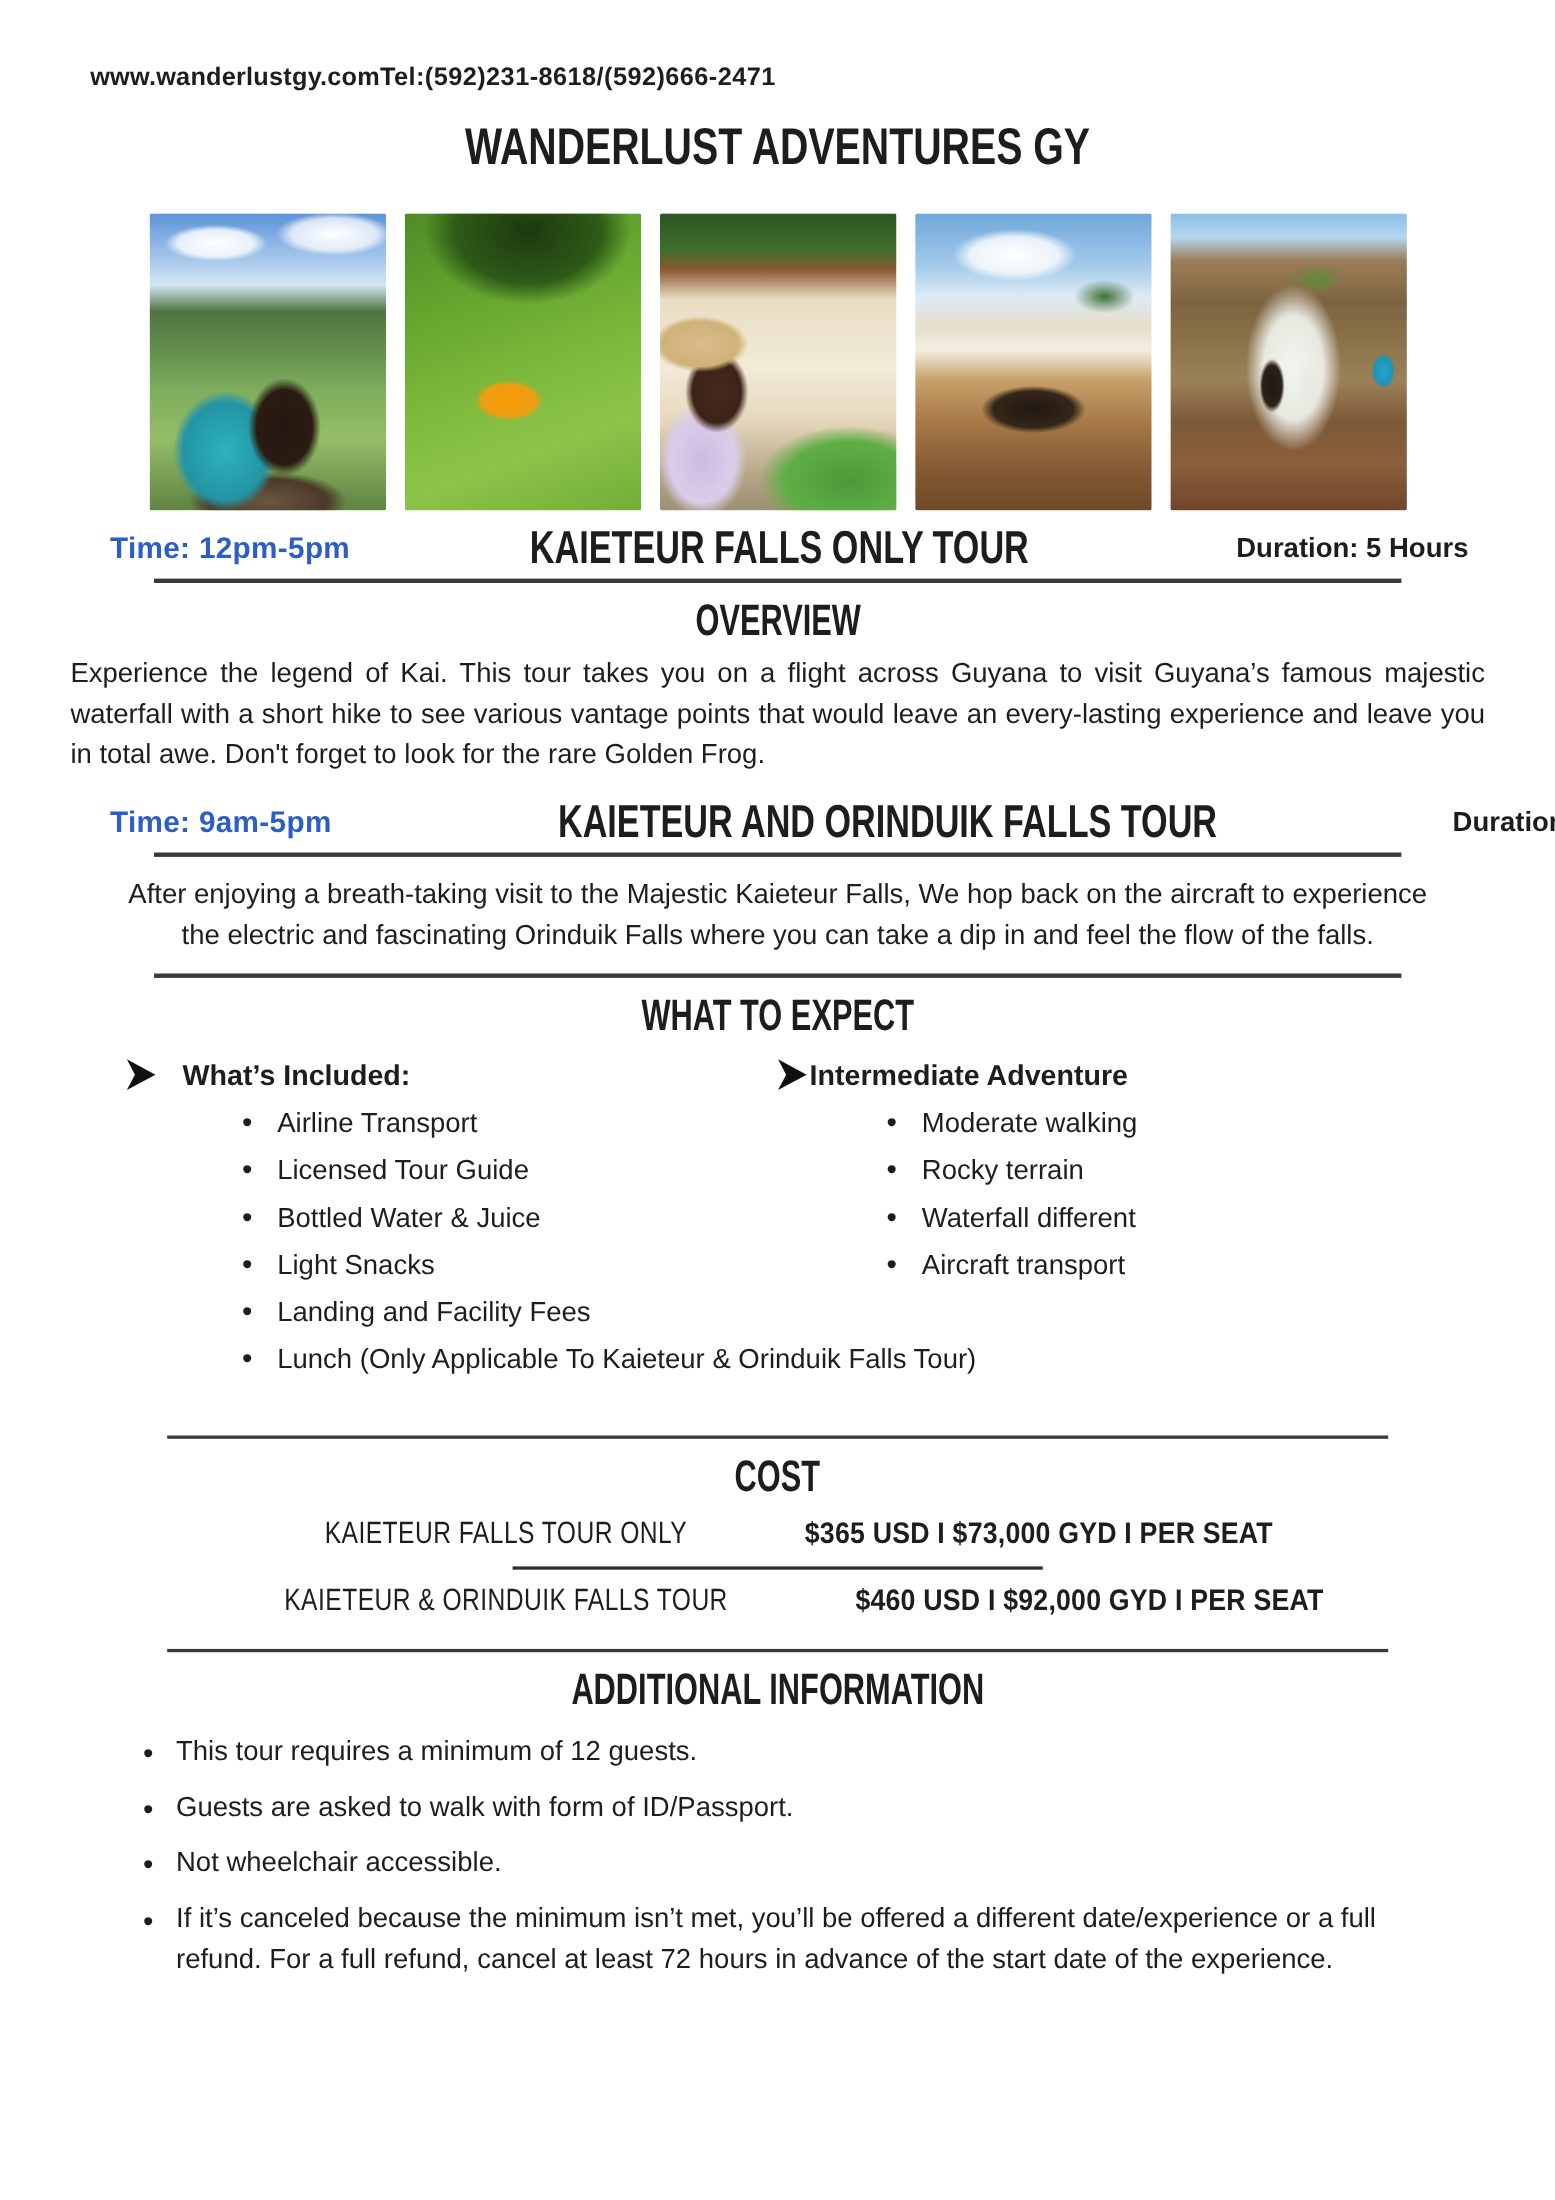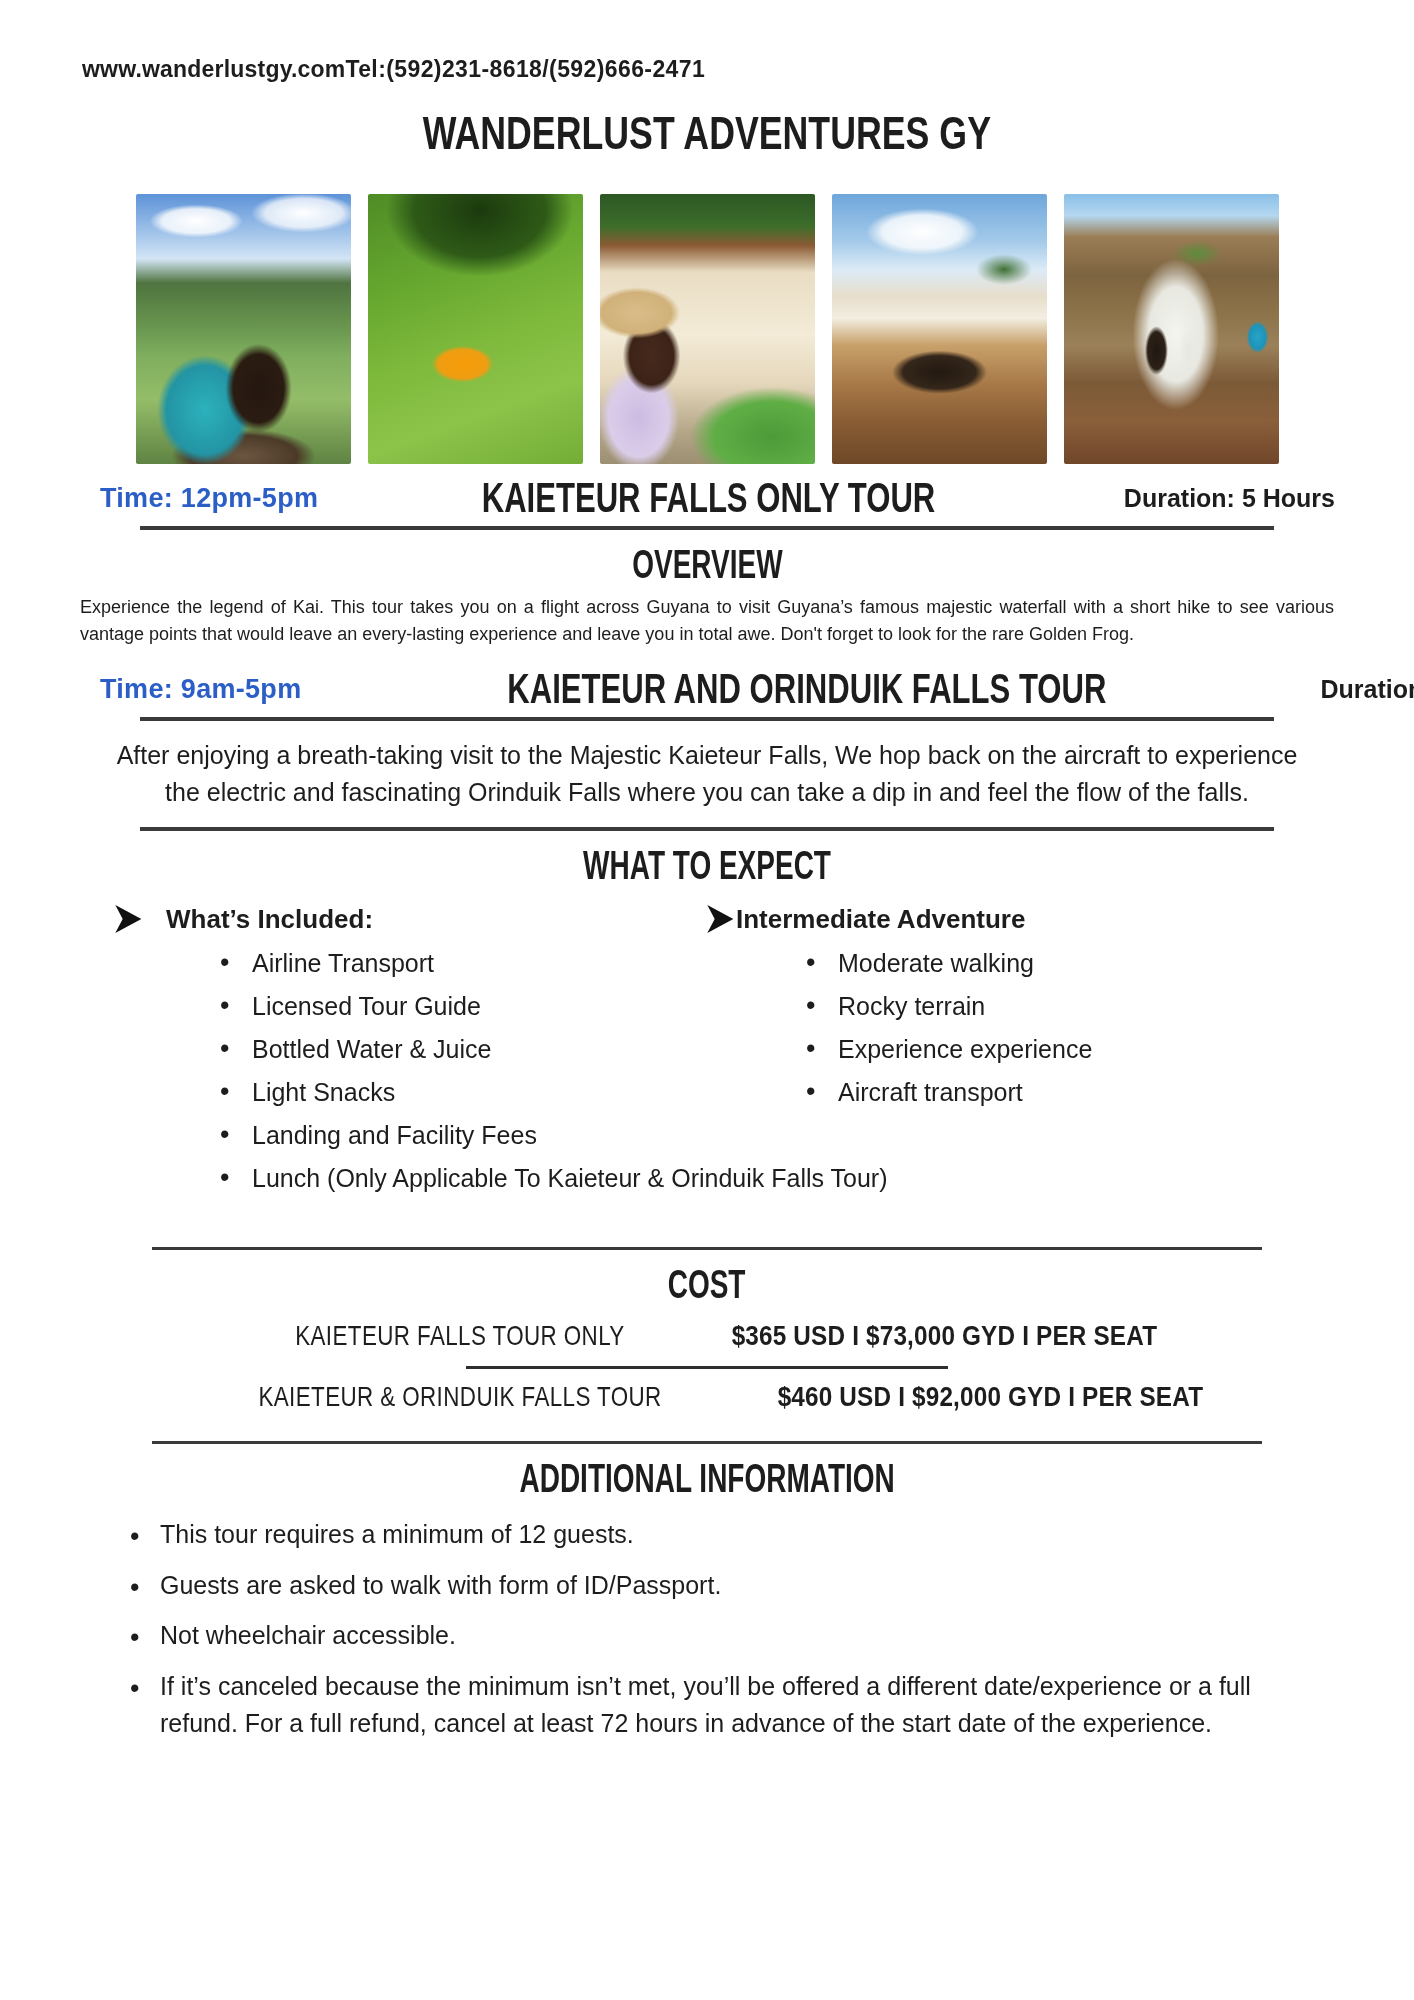--- a/index.html
+++ b/index.html
@@ -140,23 +140,23 @@
   .sec-heading {
     text-align: center;
     font-size: 40px;
     font-weight: 600;
     margin-top: 12px;
     line-height: 1.1;
   }
   .sec-heading .cond { transform: scaleX(0.70); }
 
   .para-justify {
-    padding: 0 80px;
+    padding: 0 64px;
     margin-top: 8px;
-    font-size: 18px;
+    font-size: 25px;
     line-height: 1.48;
     text-align: justify;
     text-justify: inter-word;
   }
   .para-center {
     padding: 0 96px;
     margin-top: 16px;
     font-size: 25px;
     line-height: 1.48;
     text-align: center;
@@ -306,21 +306,21 @@
         <span class="arrow-icon">
           <svg width="32" height="32" viewBox="0 0 24 24">
               <path d="M2.5 1.5 L22 12 L2.5 22.5 L8 12 Z" fill="#111111"></path>
             </svg>
         </span>
         <span>Intermediate Adventure</span>
       </div>
       <ul class="exp-list">
         <li>Moderate walking</li>
         <li>Rocky terrain</li>
-        <li>Experience experience</li>
+        <li>Waterfall different</li>
         <li>Aircraft transport</li>
       </ul>
     </div>
   </div>
 
   <hr class="rule-mid rule">
 
   <h2 class="sec-heading"><span class="cond">COST</span></h2>
 
   <div class="cost-row">

